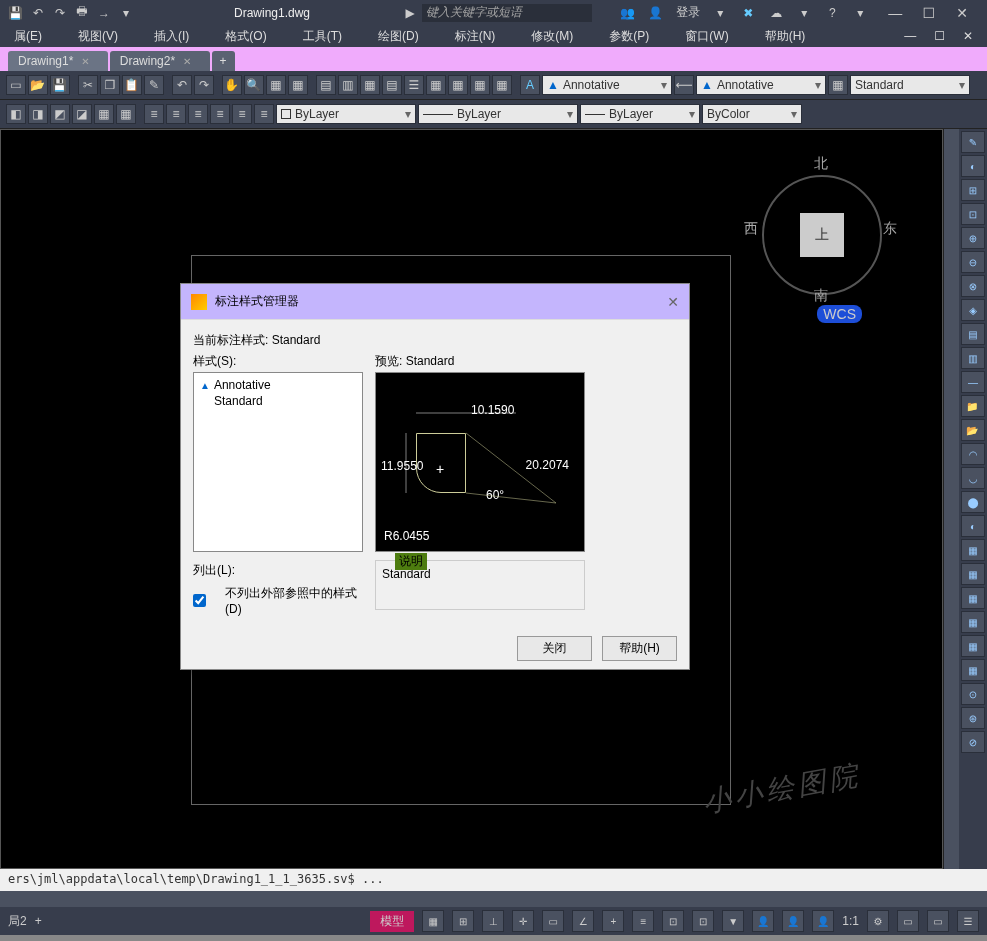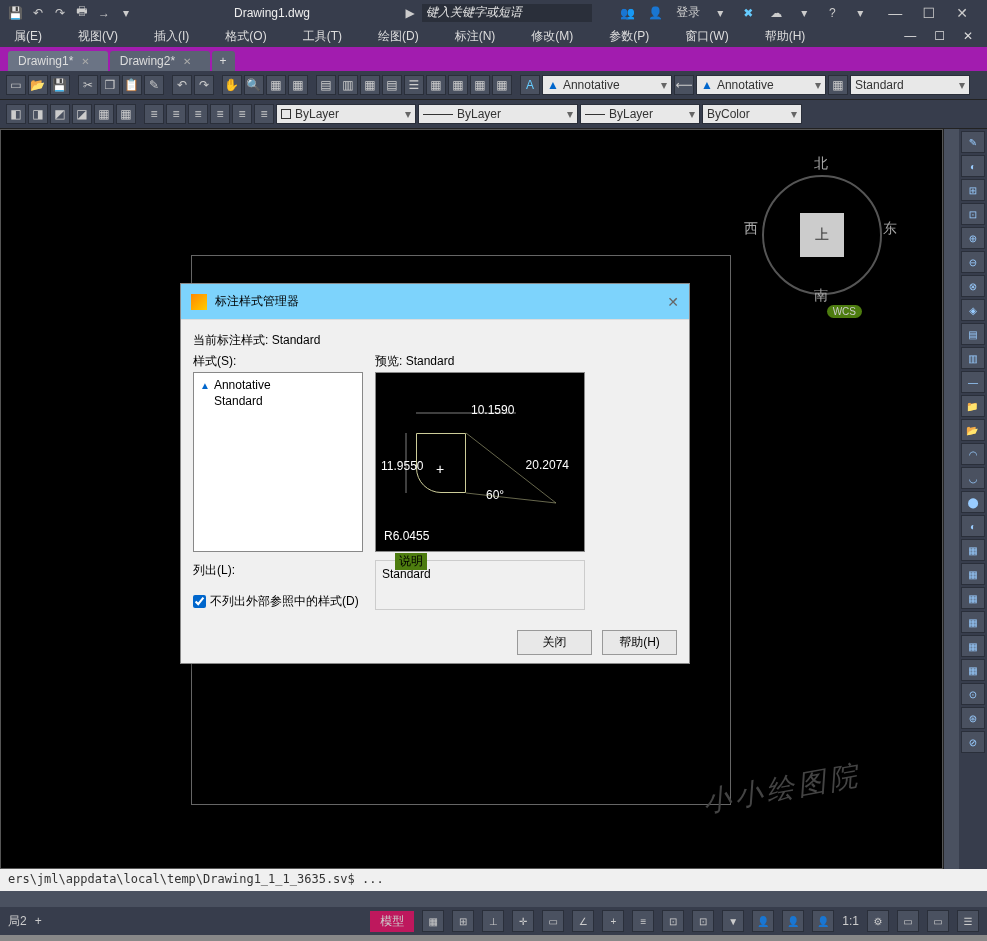--- a/index.html
+++ b/index.html
@@ -1,27 +1,27 @@
 <!DOCTYPE html>
 <html><head>
 <meta charset="utf-8">
 <style>
 * { margin:0; padding:0; box-sizing:border-box; font-family:"Microsoft YaHei","SimSun",sans-serif; font-size:12px; }
 body { background:#888; width:987px; height:941px; overflow:hidden; position:relative; }
 .titlebar { height:25px; background:#373d4c; display:flex; align-items:center; color:#ccc; }
 .titlebar .qat { display:flex; gap:6px; padding:0 8px; }
 .titlebar .ticon { width:16px; height:16px; display:flex; align-items:center; justify-content:center; color:#ccc; }
 .titlebar .docname { flex:0 0 260px; text-align:center; color:#eee; }
-.titlebar .search { background:#2a2f3a; width:170px; height:18px; color:#e5e5e5; padding:0 4px; font-style:italic; display:flex; align-items:center; }
+.titlebar .search { background:#2a2f3a; width:170px; height:18px; color:#a3a3a3; padding:0 4px; font-style:italic; display:flex; align-items:center; }
 .titlebar .right { margin-left:auto; display:flex; gap:12px; padding:0 10px; align-items:center; }
 .titlebar .winbtns span { width:30px; display:inline-block; text-align:center; font-size:14px; }
 .menubar { height:22px; background:#373d4c; display:flex; align-items:center; color:#ddd; padding:0 6px; gap:20px; }
 .menubar span { padding:2px 8px; }
 .menubar .wctrl { margin-left:auto; display:flex; gap:2px; }
-.tabs { height:24px; background:#a21caf; display:flex; align-items:flex-end; padding-left:8px; gap:2px; }
+.tabs { height:24px; background:#f0abfc; display:flex; align-items:flex-end; padding-left:8px; gap:2px; }
 .tab { background:#5a6272; color:#ddd; padding:3px 18px 3px 10px; border-radius:3px 3px 0 0; display:flex; align-items:center; gap:8px; }
 .tab.active { background:#6b7485; }
 .tab .x { color:#aaa; font-size:10px; }
 .tab.add { padding:3px 8px; }
 .toolbar { background:#373d4c; padding:4px 6px; display:flex; gap:2px; align-items:center; border-bottom:1px solid #222; flex-wrap:nowrap; overflow:hidden; }
 .tbtn { width:20px; height:20px; background:#4a5160; display:flex; align-items:center; justify-content:center; color:#ccc; border:1px solid #2a2f3a; flex-shrink:0; }
 .tsep { width:4px; flex-shrink:0; }
 .combo { height:20px; background:#e8e8e8; color:#333; display:flex; align-items:center; padding:0 4px; border:1px solid #2a2f3a; flex-shrink:0; }
 .combo .arr { margin-left:auto; color:#666; }
 .canvas-area { position:relative; background:#000; height:740px; display:flex; }
@@ -30,49 +30,49 @@
 .rpanel { width:28px; background:#373d4c; display:flex; flex-direction:column; gap:2px; padding:2px; }
 .rpanel .rb { width:24px; height:22px; background:#4a5160; border:1px solid #2a2f3a; display:flex; align-items:center; justify-content:center; color:#9cf; font-size:10px; }
 .viewcube { position:absolute; top:20px; right:50px; width:140px; height:140px; }
 .viewcube .ring { width:120px; height:120px; border:2px solid #555; border-radius:50%; position:absolute; top:25px; left:10px; }
 .viewcube .cube { width:44px; height:44px; background:#ccc; position:absolute; top:63px; left:48px; display:flex; align-items:center; justify-content:center; color:#333; font-size:14px; }
 .viewcube .dir { position:absolute; color:#aaa; font-size:14px; }
 .viewcube .n { top:5px; left:62px; }
 .viewcube .s { bottom:-15px; left:62px; }
 .viewcube .w { top:70px; left:-8px; }
 .viewcube .e { top:70px; right:-5px; }
-.wcs { position:absolute; top:175px; right:80px; background:#4d7c0f; color:#ccc; padding:1px 6px; border-radius:8px; font-size:10px; }
+.wcs { position:absolute; top:175px; right:80px; background:#1d4ed8; color:#ccc; padding:1px 6px; border-radius:8px; font-size:14px; }
 .dim-line { position:absolute; top:115px; left:190px; width:540px; color:#fff; font-size:11px; text-align:center; }
 .dim-line::before,.dim-line::after { content:""; position:absolute; top:7px; width:230px; height:1px; background:#fff; }
 .dim-line::before { left:0; } .dim-line::after { right:0; }
 .dim-tick { position:absolute; width:1px; height:10px; background:#fff; top:2px; }
 .dim-box { position:absolute; top:125px; left:190px; width:540px; height:550px; border:1px solid #666; }
 .watermark { position:absolute; bottom:60px; right:80px; color:#444; font-size:28px; transform:rotate(-10deg); font-style:italic; letter-spacing:4px; }
 .cmdline { height:22px; background:#f0f0f0; color:#333; padding:3px 8px; font-family:monospace; font-size:12px; }
 .scrollbar-h { height:16px; background:#4a5160; }
 .statusbar { height:28px; background:#373d4c; display:flex; align-items:center; color:#ccc; padding:0 8px; gap:8px; }
 .statusbar .sbtn { width:22px; height:22px; background:#4a5160; display:flex; align-items:center; justify-content:center; border:1px solid #2a2f3a; font-size:10px; }
 .statusbar .model { background:#be185d; padding:2px 10px; }
 .dialog { position:absolute; top:283px; left:180px; width:510px; background:#f0f0f0; border:1px solid #888; box-shadow:2px 2px 8px rgba(0,0,0,.4); }
-.dlg-title { height:36px; display:flex; align-items:center; padding:17px 10px; background:#7dd3fc; border-bottom:1px solid #ddd; }
+.dlg-title { height:36px; display:flex; align-items:center; padding:17px 10px; background:#c4b5fd; border-bottom:1px solid #ddd; }
 .dlg-title .icon { width:16px; height:16px; background:linear-gradient(135deg,#f80,#fc0); margin-right:8px; }
 .dlg-title .x { margin-left:auto; color:#666; font-size:14px; }
 .dlg-body { padding:12px; font-family:"SimSun",monospace; }
 .dlg-row { display:flex; gap:12px; }
 .dlg-left { width:170px; }
 .dlg-mid { width:210px; }
 .dlg-right { width:80px; display:flex; flex-direction:column; gap:6px; }
 .listbox { border:1px solid #888; background:#fff; height:180px; padding:4px; font-family:"SimSun",monospace; }
 .listbox .item { padding:1px 2px; display:flex; align-items:center; gap:4px; }
 .listbox .aicon { color:#06c; font-size:10px; }
 .preview { border:1px solid #888; background:#000; height:180px; position:relative; color:#fff; font-size:9px; }
 .dbtn { background:#e8e8e8; border:1px solid #999; padding:3px 4px; text-align:center; font-size:12px; }
 .select { border:1px solid #888; background:#fff; padding:2px 4px; display:flex; align-items:center; }
 .select .arr { margin-left:auto; color:#666; border-left:1px solid #ccc; padding-left:4px; }
-.chk { display:flex; align-items:center; gap:4px; margin-top:14px; }
+.chk { display:flex; align-items:center; gap:19px; margin-top:6px; }
 .chk input { accent-color:#06c; }
 .dlg-foot { display:flex; justify-content:flex-end; gap:10px; padding:8px 12px; }
 .dlg-foot .dbtn { width:75px; }
 .desc-box { border:1px solid #ccc; padding:6px; margin-top:8px; min-height:50px; position:relative; }
 .desc-box .lbl { position:absolute; top:-8px; left:19px; background:#4d7c0f; padding:0 4px; }
 .prv-shape { position:absolute; border:1px solid #cc9; }
 </style>
 </head>
 <body>
 

